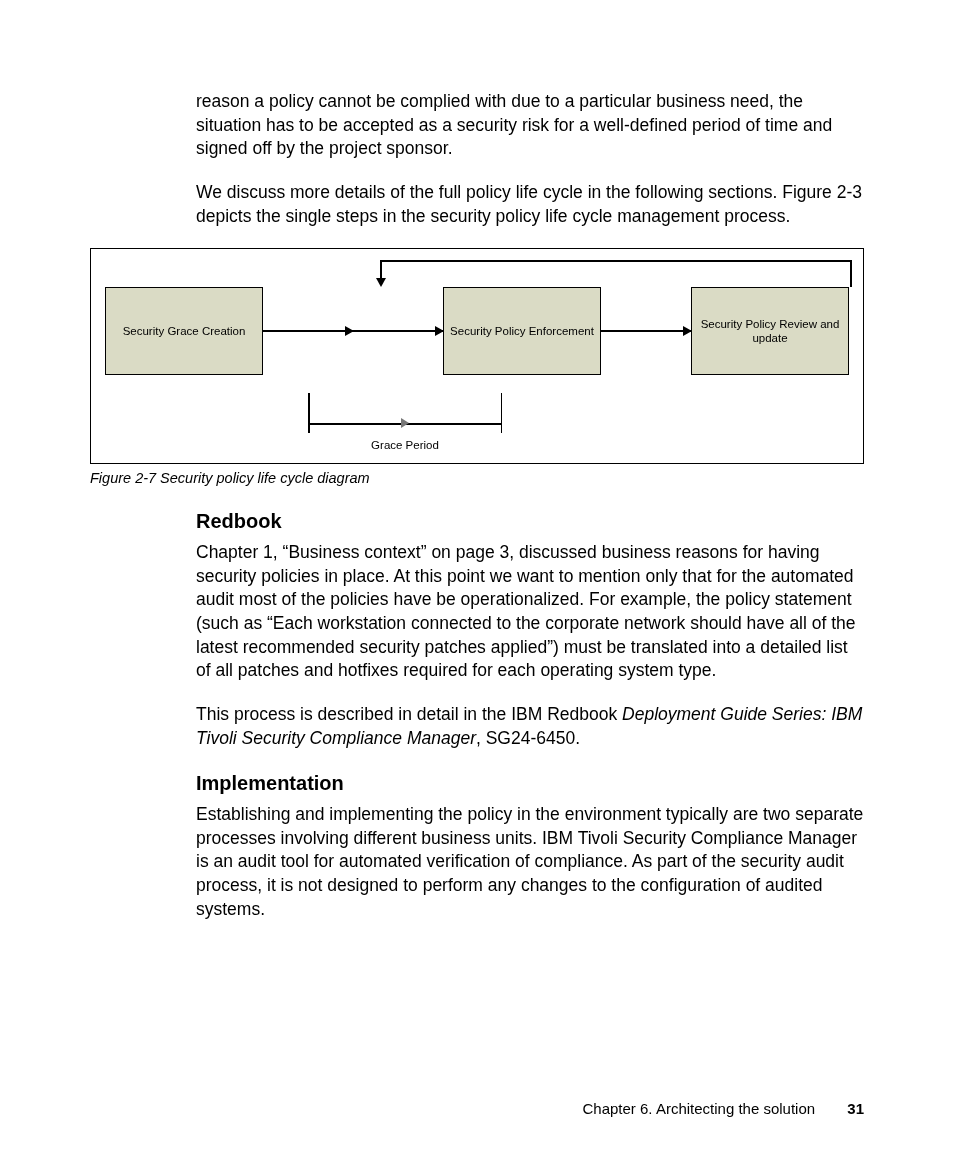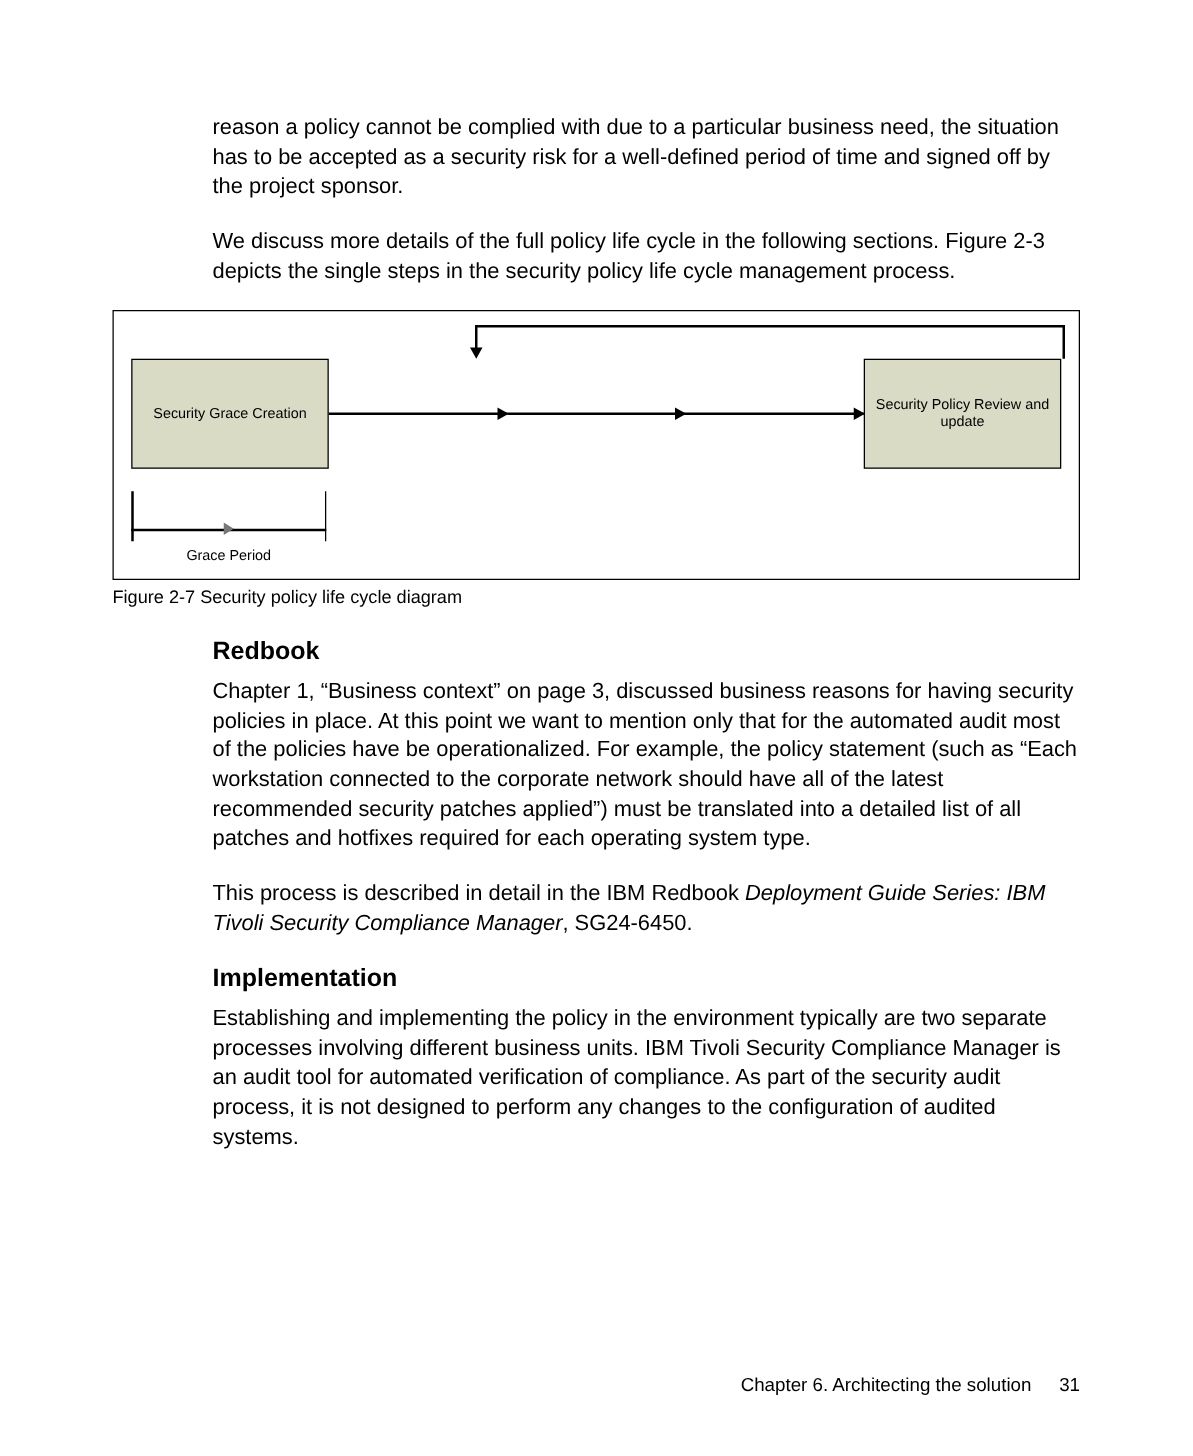--- a/index.html
+++ b/index.html
@@ -10,21 +10,21 @@
     color: #000;
     width: 954px;
   }
   .page {
     padding: 90px 90px 60px 90px;
     box-sizing: border-box;
     position: relative;
     min-height: 1165px;
   }
   .body-text {
-    margin-left: 80px;
+    margin-left: 106px;
     font-size: 17.5px;
     line-height: 1.35;
   }
   .para {
     margin: 0 0 20px 0;
   }
   .diagram-wrap {
     margin: 10px 0 8px 0;
   }
   .diagram {
@@ -80,21 +80,22 @@
   .feedback-arrow {
     position: absolute;
   }
   .grace-row {
     margin-top: 18px;
     font-size: 11.5px;
     text-align: center;
   }
   .grace-container {
     position: relative;
-    width: 156px;
+    margin-left: 203px;
+    width: 194px;
   }
   .grace-bracket {
     position: relative;
     height: 40px;
   }
   .gb-vert {
     position: absolute;
     top: 0;
     width: 1.5px;
     height: 40px;
@@ -119,39 +120,40 @@
     border-left: 8px solid #777;
     border-top: 5px solid transparent;
     border-bottom: 5px solid transparent;
   }
   .grace-label {
     margin-top: 6px;
     font-size: 11.5px;
   }
   .fig-caption {
     font-size: 14.5px;
+    font-style: italic;
     margin: 6px 0 22px 0;
   }
   h3.section {
     font-size: 20px;
     font-weight: bold;
     margin: 0 0 6px 0;
   }
   .book-ref {
     font-style: italic;
   }
   .footer {
     position: absolute;
     bottom: 48px;
     right: 90px;
     font-size: 15px;
   }
   .footer .pnum {
-    font-weight: normal;
-    margin-left: 18px;
+    font-weight: bold;
+    margin-left: 28px;
   }
 </style>
 </head>
 <body>
 
 <div class="page">
 
   <div class="body-text">
     <p class="para">reason a policy cannot be complied with due to a particular business need, the situation has to be accepted as a security risk for a well-defined period of time and signed off by the project sponsor.</p>
     <p class="para">We discuss more details of the full policy life cycle in the following sections. Figure 2-3 depicts the single steps in the security policy life cycle management process.</p>
@@ -170,20 +172,21 @@
         <div class="arrow-gap">
           <div class="arrow-line">
               <div class="arrow-head-right"></div>
             </div>
         </div>
         <div class="arrow-gap">
           <div class="arrow-line">
               <div class="arrow-head-right"></div>
             </div>
         </div>
+        <div class="pbox">Security Policy Enforcement</div>
         <div class="arrow-gap">
           <div class="arrow-line">
               <div class="arrow-head-right"></div>
             </div>
         </div>
         <div class="pbox">Security Policy Review and update</div>
       </div>
 
       <div class="grace-row">
         <div class="grace-container">

